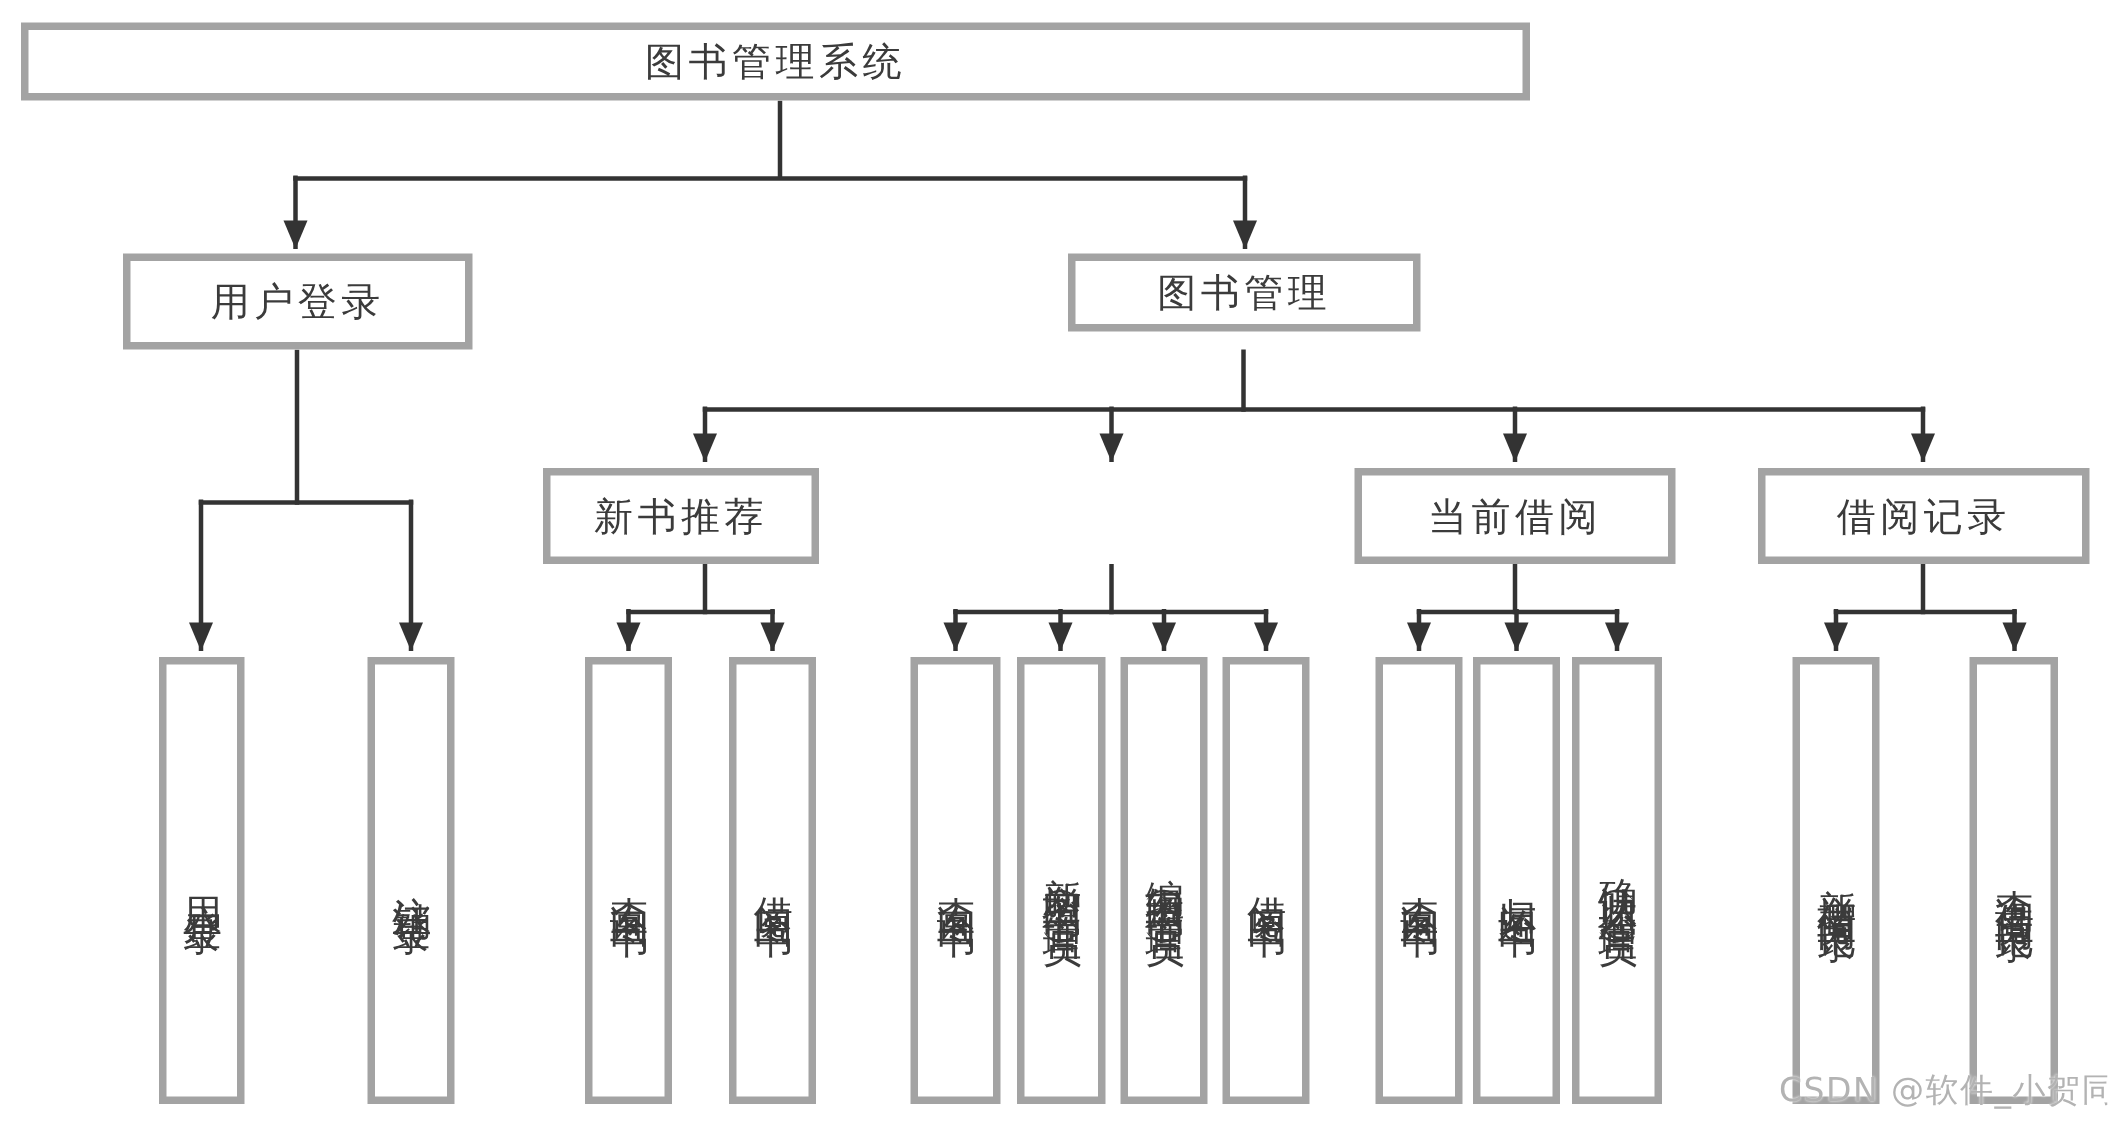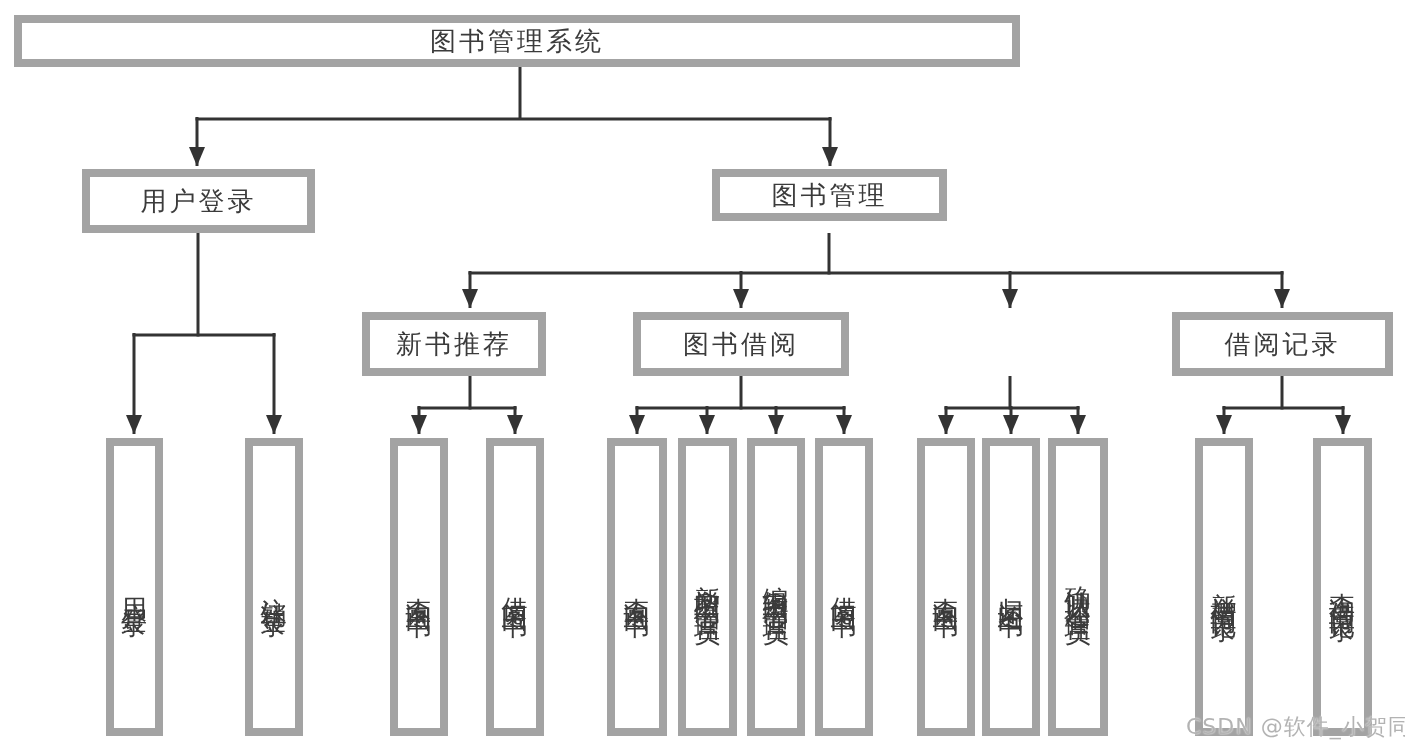--- a/index.html
+++ b/index.html
@@ -7,21 +7,21 @@
     position:relative;
     width:1405px;height:747px;
     background:#ffffff;
     font-family:"DejaVu Sans","Liberation Sans",sans-serif;
     overflow:hidden;
   }
   .connector-layer{position:absolute;left:0;top:0;width:1405px;height:747px;pointer-events:none;}
   .node{
     position:absolute;
     box-sizing:border-box;
-    border:8px solid #a3a3a3;
+    border:5px solid #a3a3a3;
     background:#ffffff;
     display:flex;align-items:center;justify-content:center;
     color:#3b3b3b;
   }
   .h-node{font-size:26px;letter-spacing:3px;white-space:nowrap;}
   .v-node .v-label{
     writing-mode:vertical-rl;
     text-orientation:mixed;
     font-size:26px;
     letter-spacing:5px;
@@ -101,22 +101,22 @@
   <div class="node h-node" style="left:82px;top:169px;width:233px;height:64px;">
     <span>用户登录</span>
   </div>
   <div class="node h-node" style="left:712px;top:169px;width:235px;height:52px;">
     <span>图书管理</span>
   </div>
 
   <div class="node h-node" style="left:362px;top:312px;width:184px;height:64px;">
     <span>新书推荐</span>
   </div>
-  <div class="node h-node" style="left:633px;top:312px;width:216px;height:64px;">
-    <span>图书借阅</span>
+  <div class="node h-node" style="left:903px;top:312px;width:214px;height:64px;">
+    <span>当前借阅</span>
   </div>
   <div class="node h-node" style="left:1172px;top:312px;width:221px;height:64px;">
     <span>借阅记录</span>
   </div>
 
   <div class="node v-node" style="left:106px;top:438px;width:57px;height:298px;">
     <span class="v-label">用户登录</span>
   </div>
   <div class="node v-node" style="left:245px;top:438px;width:58px;height:298px;">
     <span class="v-label">注销登录</span>

